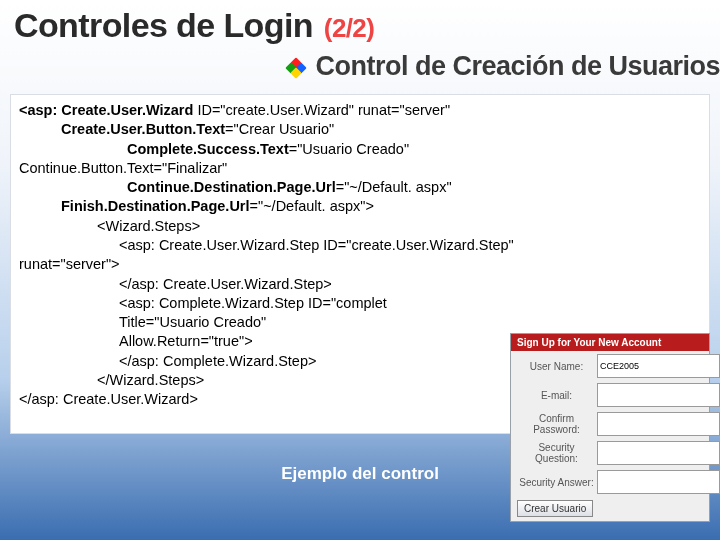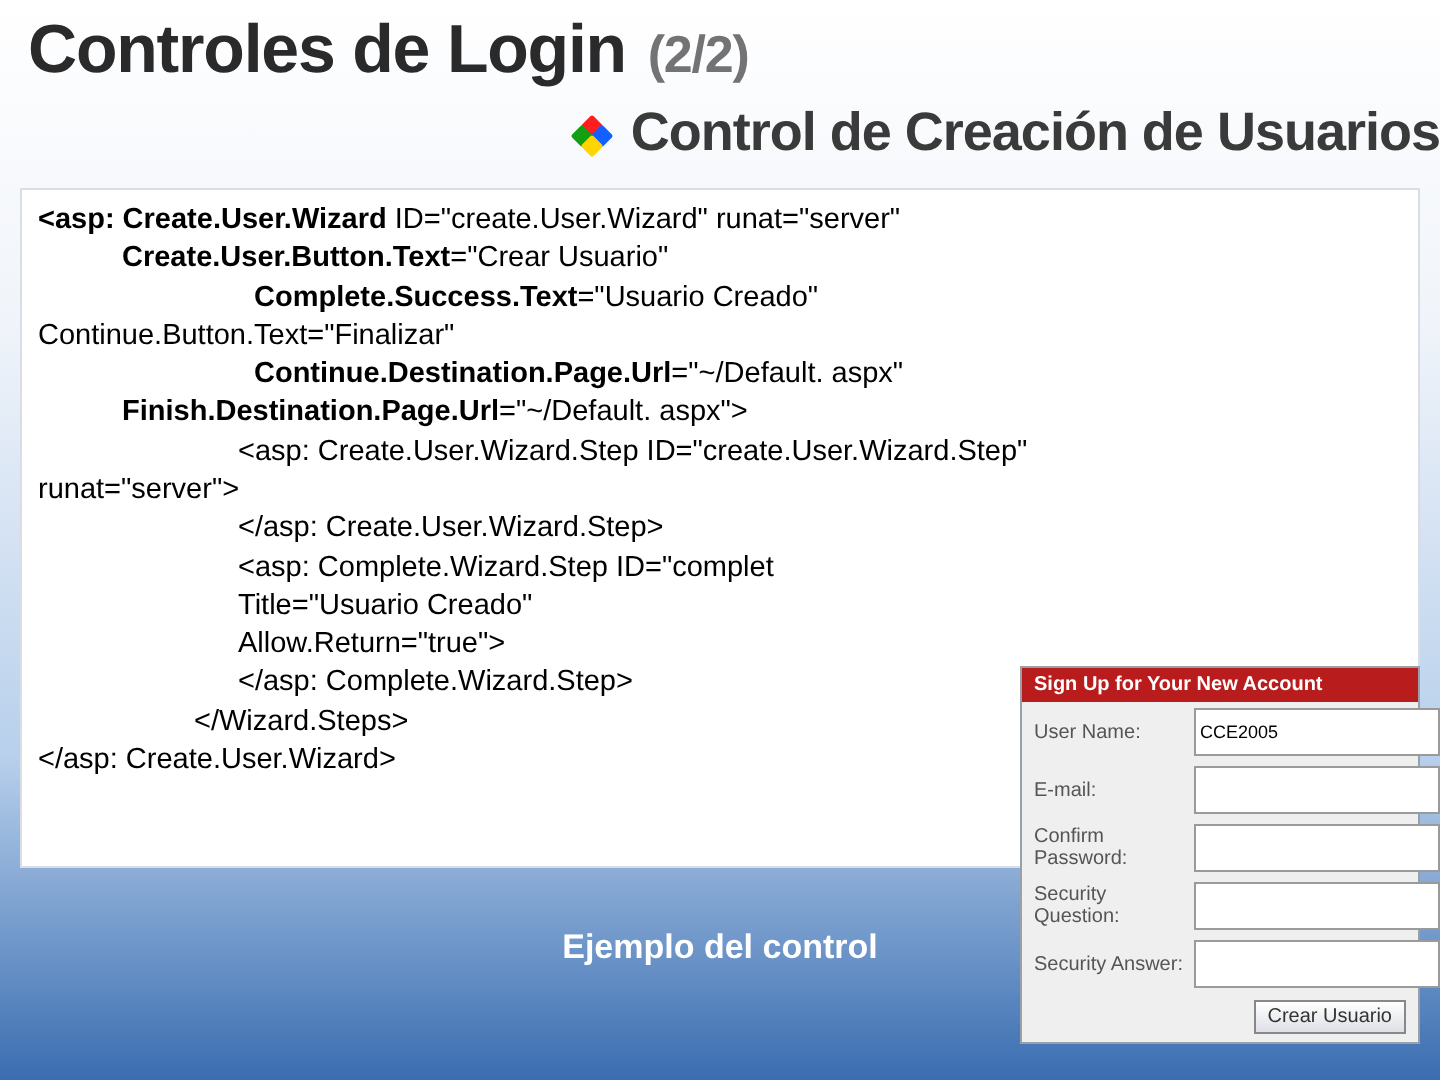--- a/index.html
+++ b/index.html
@@ -10,21 +10,21 @@
     overflow: hidden;
     position: relative;
   }
   .title-main {
     font-size: 34px;
     font-weight: 700;
     color: #2a2a2a;
     padding: 6px 0 2px 14px;
     letter-spacing: -0.6px;
   }
-  .title-main .frac { font-size: 26px; font-weight: 600; color: #737373; margin-left: 2px; }
+  .title-main .frac { font-size: 26px; font-weight: 600; color: #ef4444; margin-left: 2px; }
   .subtitle-row {
     display: flex; align-items: center;
     padding: 4px 0 6px 26px;
     justify-content: flex-end;
   }
   .bullet-icon {
     display: inline-block;
     width: 18px; height: 16px;
     position: relative;
     margin-right: 10px;
@@ -84,30 +84,30 @@
     font-size: 10px;
     font-weight: 700;
     padding: 3px 6px;
   }
   .fp-row {
     display: flex;
     align-items: center;
     padding: 3px 6px 2px 6px;
     border-bottom: 0;
   }
-  .fp-label { flex: 0 0 80px; text-align: left; padding-right: 1px; color:#555;}
+  .fp-label { flex: 0 0 80px; text-align: center; padding-right: 1px; color:#555;}
   .fp-input {
     flex: 1;
     height: 24px;
     background: #fff;
     border: 1px solid #9a9a9a;
     font-size: 9px;
     padding: 0 2px;
   }
-  .fp-footer { display:flex; justify-content:flex-end; padding:4px 6px; gap:4px;}
+  .fp-footer { display:flex; padding:4px 6px; gap:4px;}
   .fp-btn {
     border: 1px solid #888;
     background: linear-gradient(#fff,#dde0e6);
     font-size: 10px;
     padding: 2px 6px;
     color:#333;
   }
 </style>
 </head>
 <body>
@@ -127,20 +127,21 @@
   <span class="subtitle">Control de Creación de Usuarios</span>
 </div>
 
 <div class="code-block">
   <div class="ind0"><b>&lt;asp: Create.User.Wizard</b><span> ID="create.User.Wizard" runat="server"</span></div>
   <div class="ind1"><b>Create.User.Button.Text</b><span>="Crear Usuario"</span></div>
   <div class="ind2"><b>Complete.Success.Text</b><span>="Usuario Creado"</span></div>
   <div class="ind0">Continue.Button.Text="Finalizar"</div>
   <div class="ind2"><b>Continue.Destination.Page.Url</b><span>="~/Default. aspx"</span></div>
   <div class="ind1"><b>Finish.Destination.Page.Url</b><span>="~/Default. aspx"&gt;</span></div>
+  <div class="ind3">&lt;Wizard.Steps&gt;</div>
   <div class="ind4">&lt;asp: Create.User.Wizard.Step ID="create.User.Wizard.Step"</div>
   <div class="ind0">runat="server"&gt;</div>
   <div class="ind4">&lt;/asp: Create.User.Wizard.Step&gt;</div>
   <div class="ind4">&lt;asp: Complete.Wizard.Step ID="complet</div>
   <div class="ind4">Title="Usuario Creado"</div>
   <div class="ind4">Allow.Return="true"&gt;</div>
   <div class="ind4">&lt;/asp: Complete.Wizard.Step&gt;</div>
   <div class="ind3">&lt;/Wizard.Steps&gt;</div>
   <div class="ind0">&lt;/asp: Create.User.Wizard&gt;</div>
 </div>

